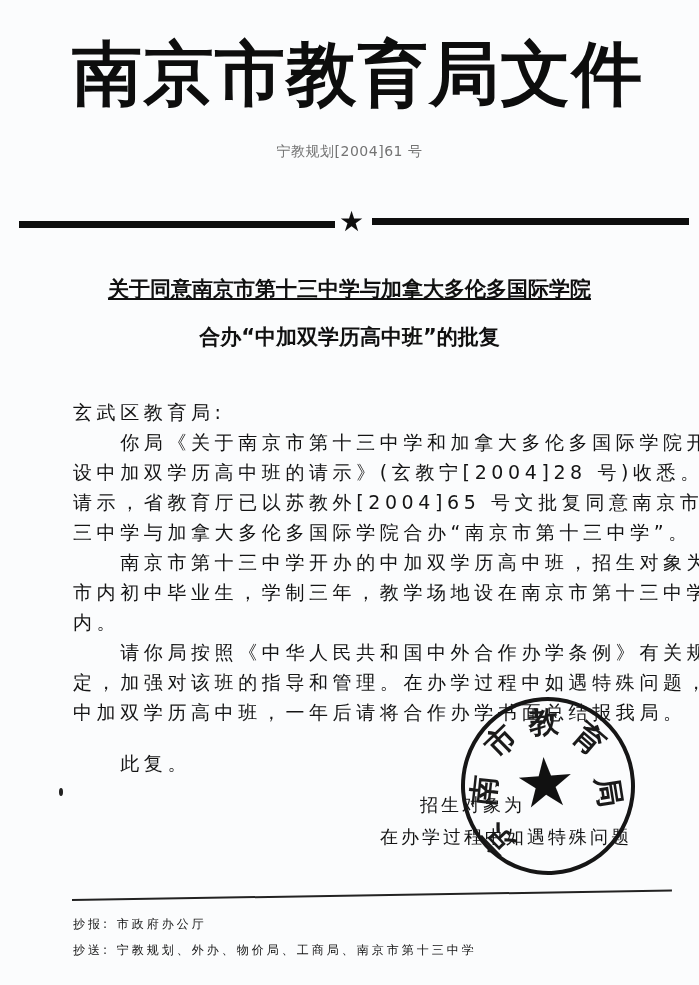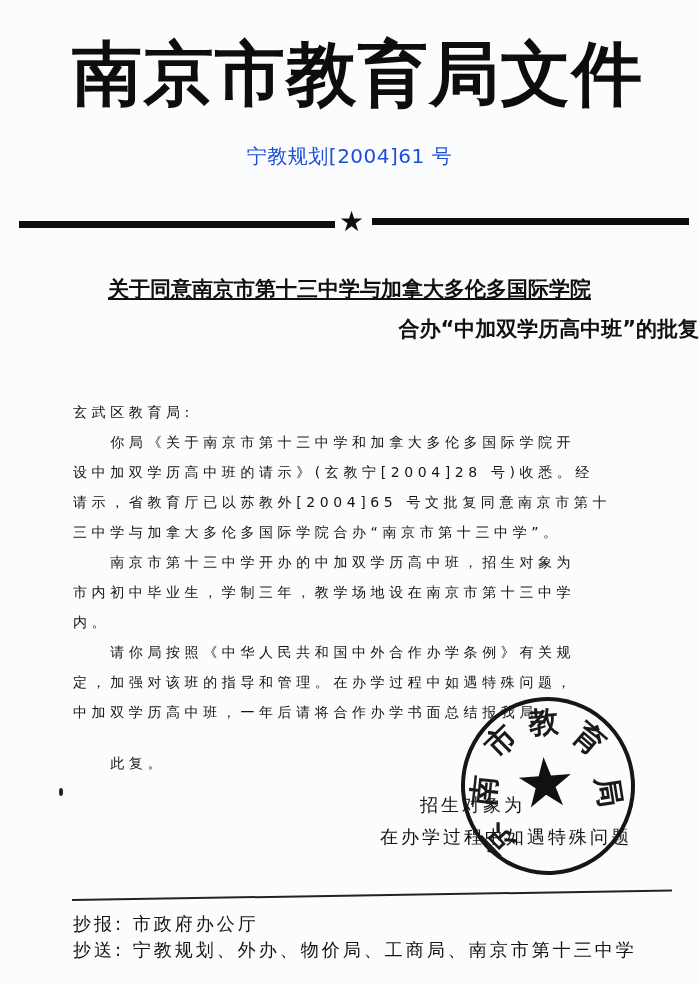--- a/index.html
+++ b/index.html
@@ -13,54 +13,54 @@
     .masthead {
       left: 72px; top: 28px; width: 570px; height: 92px;
       display: flex; justify-content: space-between; align-items: center;
       font-family: "DejaVu Sans", "Liberation Sans", sans-serif;
       font-weight: bold; font-size: 70px; line-height: 92px; color: #0d0d0d;
     }
     .masthead span { display: inline-block; width: 70px; text-align: center; }
     .docno {
       left: 0; width: 699px; top: 143px; text-align: center;
       font-family: "DejaVu Sans", "Liberation Sans", sans-serif;
-      font-size: 20px; letter-spacing: 0.5px; color: #1d4ed8;
+      font-size: 14px; letter-spacing: 0.5px; color: #737373;
     }
     .rule-l { left: 19px; top: 221px; width: 316px; height: 7px; background: #0e0e0e; }
     .rule-r { left: 372px; top: 218px; width: 317px; height: 7px; background: #0e0e0e; }
     .star { left: 339px; top: 206px; font-size: 28px; line-height: 32px; color: #0e0e0e;
       font-family: "DejaVu Sans", sans-serif; }
     .subject {
       left: 0; width: 699px; text-align: center;
       font-family: "DejaVu Sans", "Liberation Sans", sans-serif;
       font-weight: bold; font-size: 21px; line-height: 32px; color: #101010;
     }
     .body-line {
-      left: 73px; font-size: 14px; line-height: 24px; letter-spacing: 4.6px;
+      left: 73px; font-size: 19px; line-height: 24px; letter-spacing: 4.6px;
       white-space: nowrap; color: #141414;
       font-family: "DejaVu Sans", "Liberation Sans", sans-serif;
     }
     .sig { font-size: 18px; line-height: 24px; letter-spacing: 3px; color: #141414;
       font-family: "DejaVu Sans", "Liberation Sans", sans-serif; white-space: nowrap; }
     .stamp {
       left: 461px; top: 697px; width: 166px; height: 170px;
       border: 4px solid #161616; border-radius: 50%;
       transform: rotate(-4deg);
     }
     .stamp-char {
       position: absolute; font-size: 30px; font-weight: bold; color: #1a1a1a;
       font-family: "DejaVu Sans", sans-serif; line-height: 30px;
     }
     .stamp-star {
       position: absolute; left: 50px; top: 48px; font-size: 68px; line-height: 68px;
       color: #111; font-family: "DejaVu Sans", sans-serif;
     }
     .divider { left: 72px; top: 899px; width: 600px; height: 2px; background: #222;
       transform: rotate(-0.9deg); transform-origin: left center; }
-    .cc { left: 73px; font-size: 18px; line-height: 24px; letter-spacing: 3px;
+    .cc { left: 73px; font-size: 12px; line-height: 24px; letter-spacing: 3px;
       color: #141414; white-space: nowrap;
       font-family: "DejaVu Sans", "Liberation Sans", sans-serif; }
     .speck { left: 59px; top: 788px; width: 4px; height: 8px; background: #222; border-radius: 50%; }
   </style>
 </head>
 <body>
 
 <div class="abs masthead">
   <span>南</span>
   <span>京</span>
@@ -72,21 +72,21 @@
   <span>件</span>
 </div>
 
 <div class="abs docno">宁教规划[2004]61 号</div>
 
 <div class="abs rule-l"></div>
 <div class="abs star">★</div>
 <div class="abs rule-r"></div>
 
 <div class="abs subject" style="top:273px;text-decoration:underline;">关于同意南京市第十三中学与加拿大多伦多国际学院</div>
-<div class="abs subject" style="top:313px;text-align:right;">合办“中加双学历高中班”的批复</div>
+<div class="abs subject" style="top:321px;">合办“中加双学历高中班”的批复</div>
 
 <div class="abs body-line" style="top:400px;">玄武区教育局:</div>
 <div class="abs body-line" style="top:430px;">　　你局《关于南京市第十三中学和加拿大多伦多国际学院开</div>
 <div class="abs body-line" style="top:460px;">设中加双学历高中班的请示》(玄教宁[2004]28 号)收悉。经</div>
 <div class="abs body-line" style="top:490px;">请示，省教育厅已以苏教外[2004]65 号文批复同意南京市第十</div>
 <div class="abs body-line" style="top:520px;">三中学与加拿大多伦多国际学院合办“南京市第十三中学”。</div>
 <div class="abs body-line" style="top:550px;">　　南京市第十三中学开办的中加双学历高中班，招生对象为</div>
 <div class="abs body-line" style="top:580px;">市内初中毕业生，学制三年，教学场地设在南京市第十三中学</div>
 <div class="abs body-line" style="top:610px;">内。</div>
 <div class="abs body-line" style="top:640px;">　　请你局按照《中华人民共和国中外合作办学条例》有关规</div>

